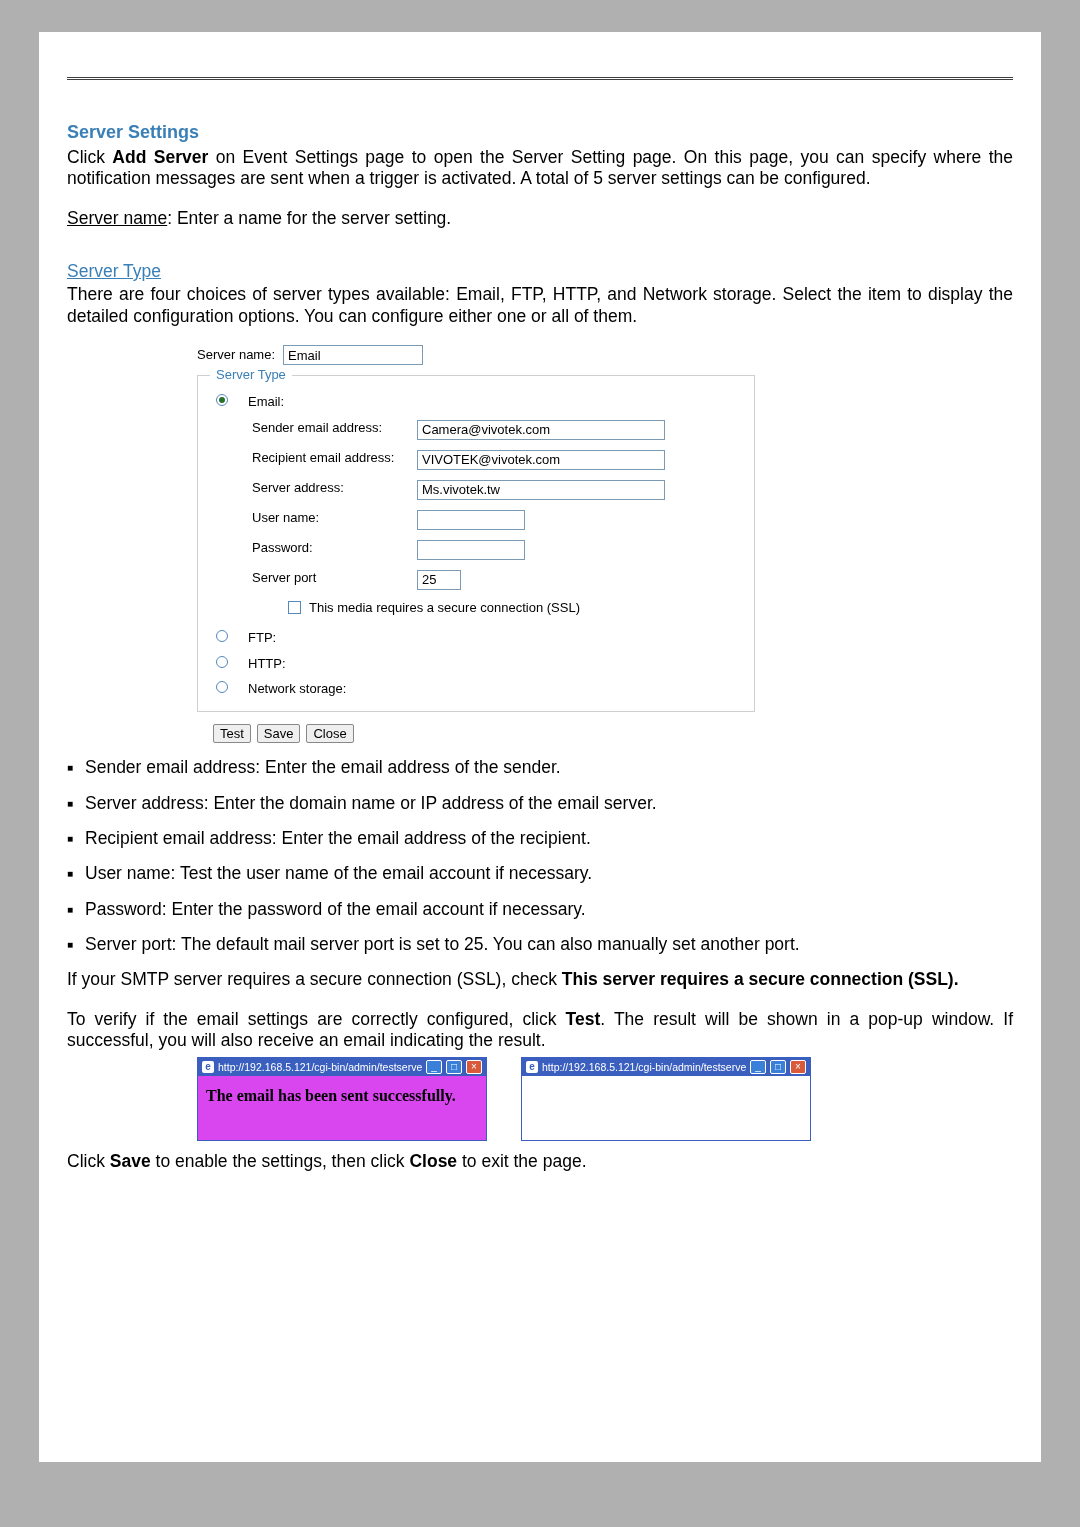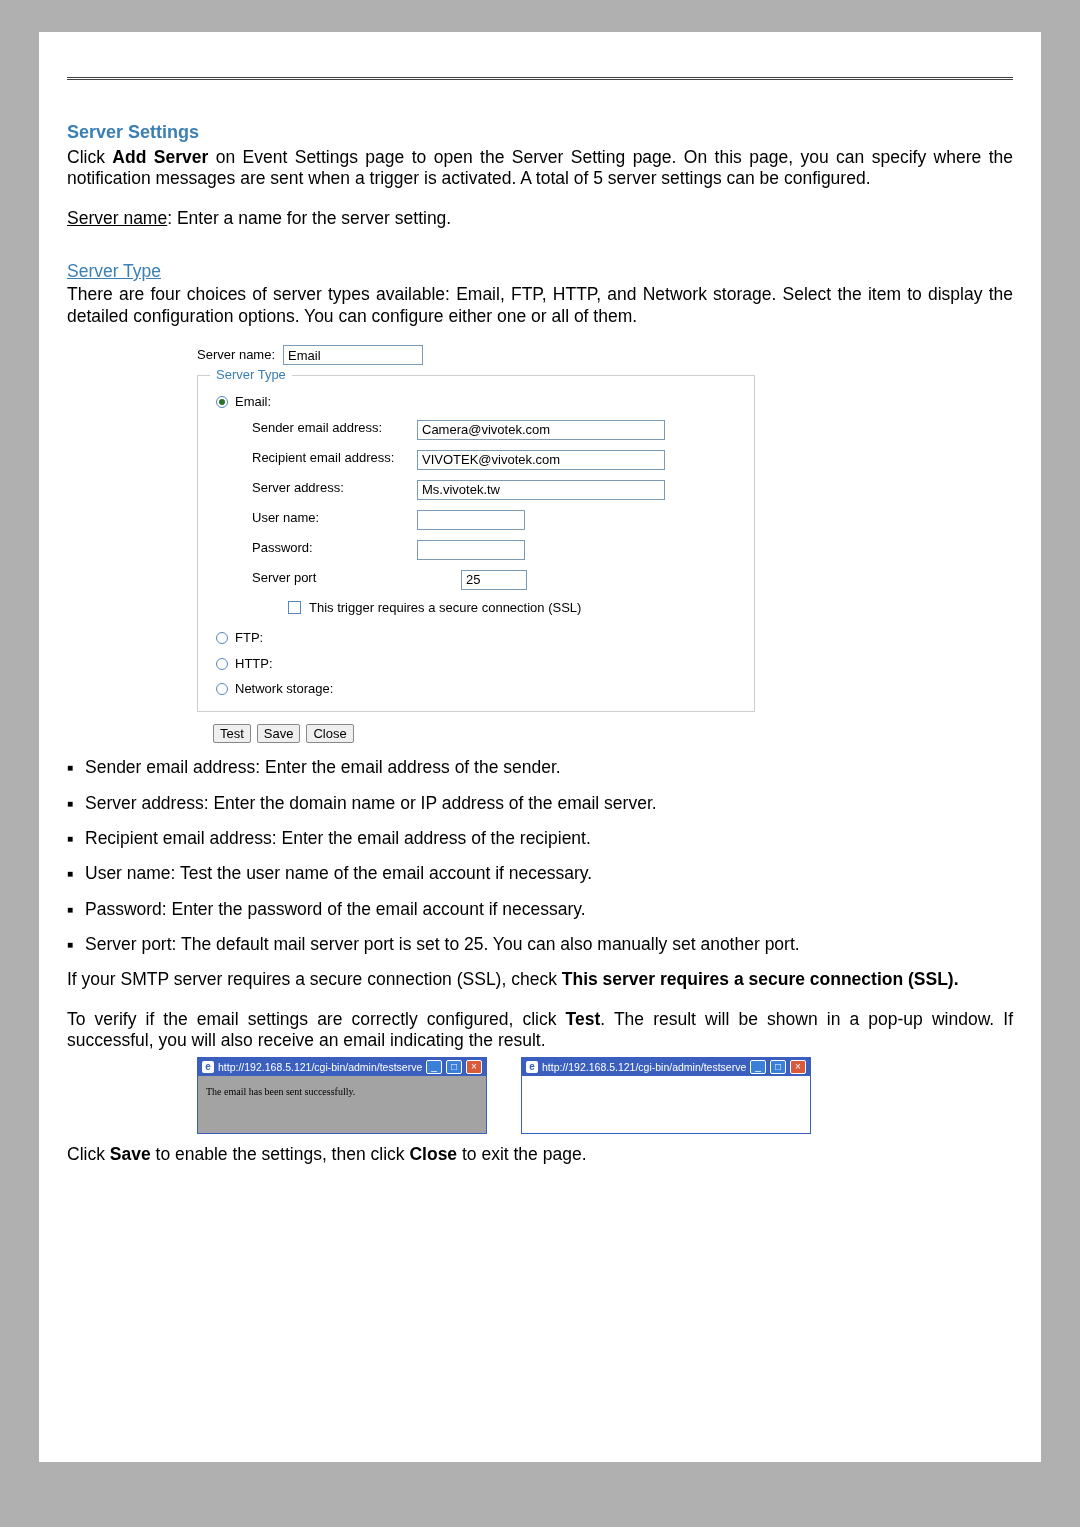--- a/index.html
+++ b/index.html
@@ -90,22 +90,22 @@
     position: absolute;
     top: -9px;
     left: 12px;
     background: #fff;
     padding: 0 6px;
     color: #3a7fb6;
     font-size: 13px;
   }
   .radio-row {
     display: flex;
-    align-items: center;
-    gap: 7px;
+    align-items: flex-start;
+    gap: 20px;
     margin: 8px 0 10px 0;
   }
   .radio {
     width: 12px; height: 12px;
     border: 1px solid #5588bb;
     border-radius: 50%;
     display:inline-flex; align-items:center; justify-content:center;
     background:#fff;
   }
   .radio .dot {
@@ -114,21 +114,21 @@
   .email-grid {
     margin-left: 36px;
   }
   .grid-row {
     display:flex;
     margin-bottom:10px;
   }
   .grid-label { width: 165px; }
   .grid-val .txt-in.wide { width: 248px; }
   .grid-val .txt-in.med  { width: 108px; }
-  .grid-val .txt-in.sm   { width: 66px; margin-left: 44px; }
+  .grid-val .txt-in.sm   { width: 44px; }
   .chk-row { display:flex; align-items:center; gap:8px; margin-left:36px; }
   .chkbox { width:13px; height:13px; border:1px solid #5588bb; background:#fff; }
   .btn {
     border:1px solid #888;
     background:#efefef;
     font-size:13px;
     font-family: Tahoma, Arial, sans-serif;
     padding:1px 6px;
     border-radius:2px;
     cursor:pointer;
@@ -143,21 +143,21 @@
   .popup-title .titletxt { flex:1; font-size:10.5px; white-space:nowrap; overflow:hidden; }
   .winbtn { width:16px; height:14px; display:flex; align-items:center; justify-content:center; font-size:10px; border:1px solid #fff; border-radius:2px; }
   .winbtn.min { background:#3a7fd8; color:#fff; }
   .winbtn.max { background:#3a7fd8; color:#fff; }
   .winbtn.close { background:#d85a3a; color:#fff; }
   .ie-icon {
     width:12px; height:12px; background:#fff; border-radius:2px;
     display:inline-flex; align-items:center; justify-content:center;
     color:#3a5fbf; font-weight:bold; font-size:10px;
   }
-  .popup-body { background:#a3a3a3; padding:10px 8px 34px 8px; font-family:'Times New Roman', serif; font-size:10px; }
+  .popup-body { background:#d946ef; padding:10px 8px 34px 8px; font-family:'Times New Roman', serif; font-size:16px;font-weight:bold; }
   .footer {
     position:absolute;
     left:28px;
     bottom:28px;
     color:#fff;
     font-style:italic;
     font-size:14.5px;
   }
 </style>
 </head>
@@ -224,21 +224,21 @@
           <div class="grid-row">
             <span class="grid-label">Password:</span>
             <span class="grid-val"><input class="txt-in med" type="password" value="" style=""></span>
           </div>
           <div class="grid-row">
             <span class="grid-label">Server port</span>
             <span class="grid-val"><input class="txt-in sm" value="25" style=""></span>
           </div>
           <div class="chk-row">
             <span class="chkbox"></span>
-            <span>This trigger requires a secure connection (SSL)</span>
+            <span>This media requires a secure connection (SSL)</span>
           </div>
         </div>
 
         <div class="radio-row" style="margin-top:14px">
           <span class="radio"></span>
           <span>FTP:</span>
         </div>
         <div class="radio-row">
           <span class="radio"></span>
           <span>HTTP:</span>

